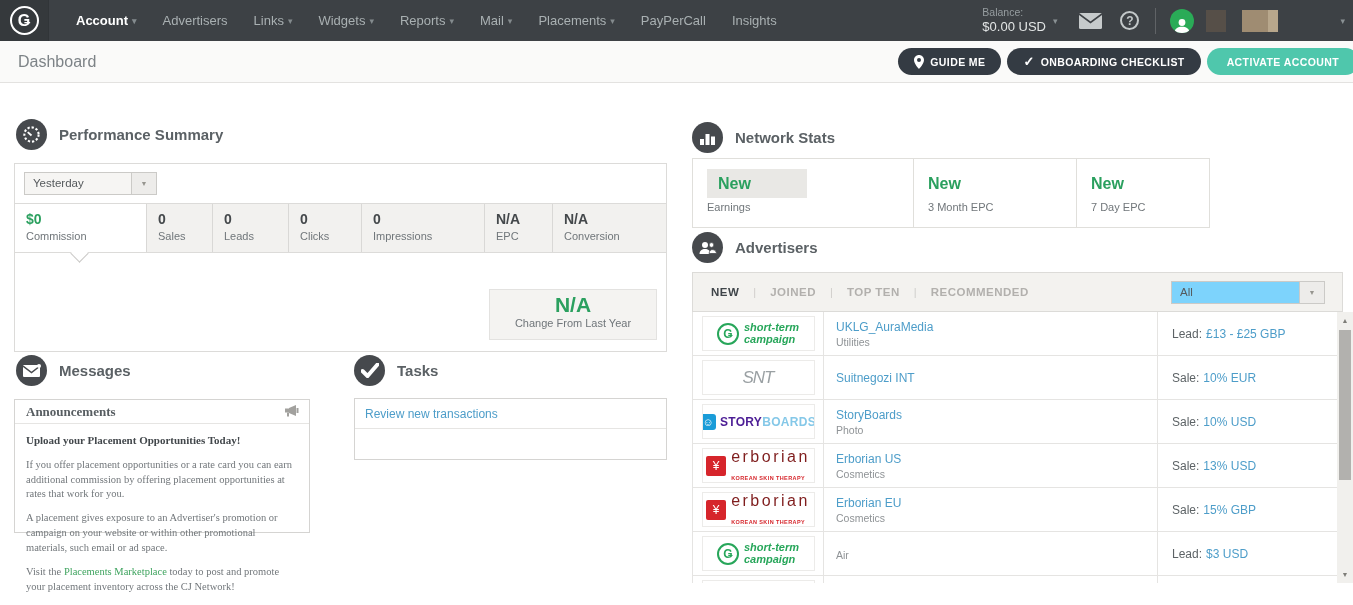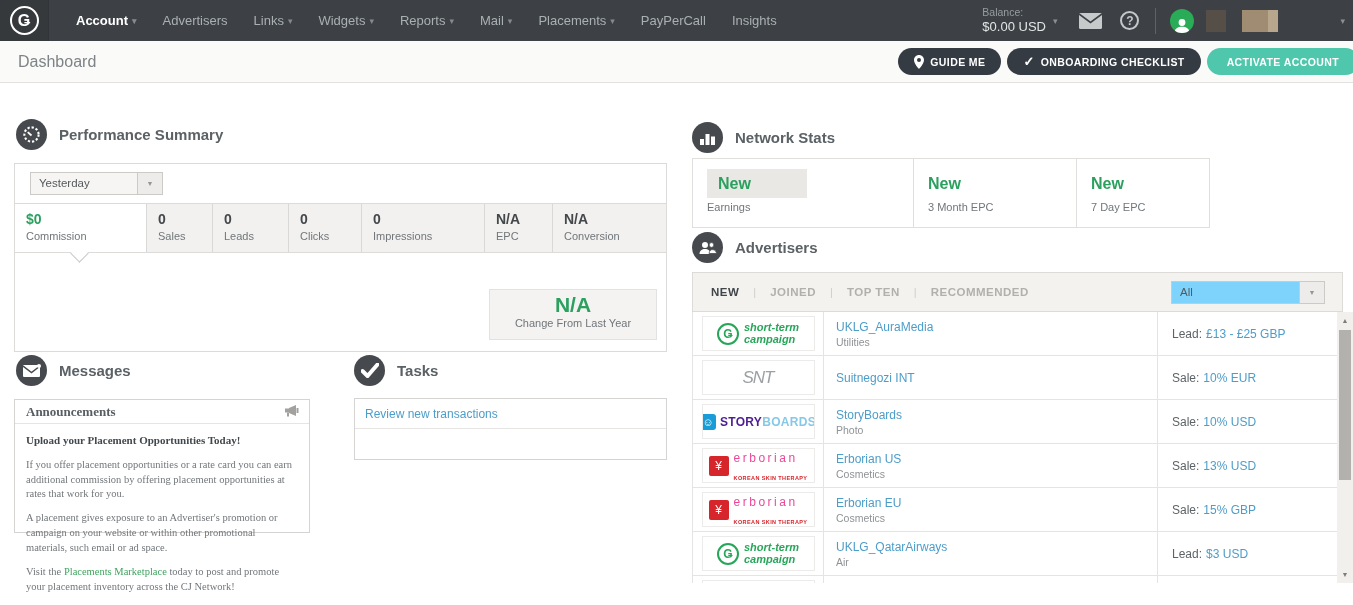--- a/index.html
+++ b/index.html
@@ -48,21 +48,21 @@
   .sec-icon { width:31px; height:31px; border-radius:50%; background:#46494d;
     display:flex; align-items:center; justify-content:center; flex:0 0 auto; }
   .sec-title { margin-left:12px; font-size:15px; font-weight:700; color:#5b6165; }
   
   .perf-box { position:absolute; left:14px; top:163px; width:653px; height:189px;
     border:1px solid #dcdbd9; background:#fff; }
   .sel { display:flex; height:23px; border:1px solid #cbcac7; background:#f6f5f3; cursor:pointer; }
   .sel .sel-txt { flex:1; font-size:11.5px; color:#55595c; line-height:21px; padding-left:8px; }
   .sel .sel-caret { width:25px; border-left:1px solid #cbcac7; background:#edecea; color:#96958f;
     font-size:7px; display:flex; align-items:center; justify-content:center; }
-  .period-sel { position:absolute; left:15px; top:8px; width:133px; }
+  .period-sel { position:absolute; left:9px; top:8px; width:133px; }
   .stats-row { position:absolute; left:0; top:39px; width:651px; height:50px; display:flex;
     border-top:1px solid #dcdbd9; border-bottom:1px solid #dcdbd9; }
   .scell { background:#f2f1ef; border-right:1px solid #d9d8d6; padding:7px 0 0 11px; cursor:pointer; }
   .scell:last-child { border-right:none; }
   .scell .v { font-size:14px; font-weight:700; color:#44484b; }
   .scell .v.green { color:#2ba05f; }
   .scell .l { font-size:11px; color:#70767a; margin-top:3px; }
   .scell.active { background:#fff; position:relative; }
   .scell.active .ptr { position:absolute; left:58px; bottom:-8px; width:13px; height:13px;
     background:#fff; transform:rotate(45deg);
@@ -124,21 +124,21 @@
   .suit { font-size:17px; font-weight:300; font-style:italic; color:#9aa0a3; letter-spacing:-1px; }
   .story { display:flex; align-items:center; }
   .story .bub { width:16px; height:16px; background:#1a9cd8; border-radius:3px; color:#fff;
     font-size:11px; display:flex; align-items:center; justify-content:center; flex:0 0 auto; }
   .story .s1 { margin-left:4px; font-size:12px; font-weight:800; color:#4c1d95; letter-spacing:.3px; }
   .story .s2 { font-size:12px; font-weight:600; color:#85c8e8; letter-spacing:.3px; }
   .erb { display:flex; align-items:center; }
   .erb .sq { width:20px; height:20px; background:#d6252b; border-radius:2px; color:#fff;
     font-size:12px; display:flex; align-items:center; justify-content:center; flex:0 0 auto; }
   .erb .tx { margin-left:5px; line-height:1.1; }
-  .erb .e1 { font-size:12px; color:#ec4899; letter-spacing:2.5px; }
+  .erb .e1 { font-size:16px; color:#7f1d1d; letter-spacing:2.5px; }
   .erb .e2 { font-size:5.5px; font-weight:700; color:#d6252b; letter-spacing:.4px; }
   
   .sb { position:absolute; left:1337px; top:312px; width:16px; height:271px; background:#f1f0ed; }
   .sb .ar { position:absolute; left:0; width:16px; text-align:center; font-size:7px; color:#7e7d78; cursor:pointer; }
   .sb .up { top:5px; } .sb .dn { bottom:5px; }
   .sb .thumb { position:absolute; left:2px; top:18px; width:12px; height:150px; background:#b2b1ae; cursor:pointer; }
 </style>
 </head>
 <body>
 
@@ -452,21 +452,20 @@
   <div class="adv-row">
     <div class="logo-cell">
         <div class="logo-bx">
       <div class="stc">
             <span class="g">Ǥ</span>
         <span class="tx"><span>short-term</span><br><span>campaign</span></span>
           </div>
     </div>
       </div>
     <div class="name-cell">
-      <span class="adv-name">UKLG_QatarAirways</span>
       <span class="adv-cat">Air</span>
     </div>
     <div class="deal-cell">
       <span class="dl">Lead:</span>
         <span class="dv">$3 USD</span>
     </div>
   </div>
 
   <div class="adv-row">
     <div class="logo-cell">

